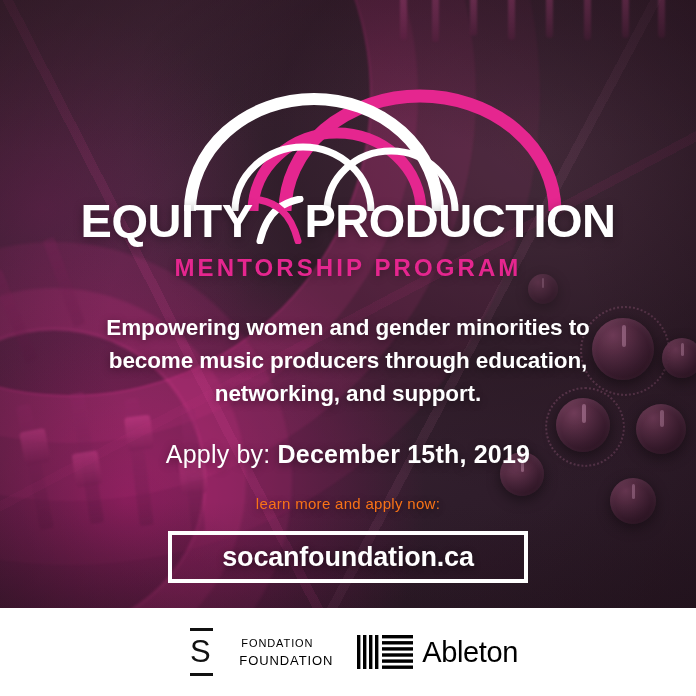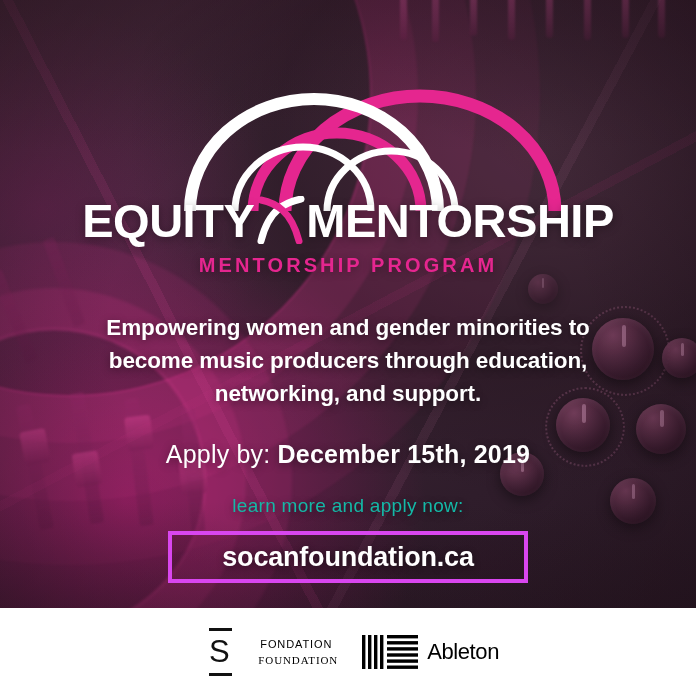--- a/index.html
+++ b/index.html
@@ -174,21 +174,21 @@
     vertical-align: middle;
   }
 
   .subhead {
     position: absolute;
     left: 0;
     top: 254px;
     width: 696px;
     text-align: center;
     color: #e5268f;
-    font-size: 20px;
+    font-size: 24px;
     font-weight: 700;
     letter-spacing: 3.1px;
     text-shadow: 0 2px 8px rgba(0,0,0,0.30);
   }
 
   
   .blurb {
     position: absolute;
     left: 78px;
     top: 312px;
@@ -215,35 +215,35 @@
     text-shadow: 0 2px 8px rgba(0,0,0,0.42);
   }
   .applyline b { font-weight: 700; }
 
   .learnmore {
     position: absolute;
     left: 0;
     top: 495px;
     width: 696px;
     text-align: center;
-    color: #14b8a6;
-    font-size: 19px;
+    color: #f97316;
+    font-size: 15px;
     font-weight: 400;
     letter-spacing: 0.3px;
     text-shadow: 0 2px 8px rgba(0,0,0,0.42);
   }
 
   
   .urlbox {
     position: absolute;
     left: 168px;
     top: 531px;
     width: 360px;
     height: 52px;
-    border: 4px solid #d946ef;
+    border: 4px solid #ffffff;
     box-sizing: border-box;
     display: flex;
     align-items: center;
     justify-content: center;
     background: rgba(40,16,32,0.14);
   }
   .urlbox span {
     color: #ffffff;
     font-size: 27px;
     font-weight: 700;
@@ -315,42 +315,41 @@
     padding-left: 2px;
     margin-bottom: 2px;
   }
   .socan-main {
     font-size: 37px;
     font-weight: 400;
     letter-spacing: -0.6px;
   }
   .socan-main .cyan { color: #29b6d8; }
   .socan-bot {
-    font-size: 11px;
+    font-size: 13px;
     letter-spacing: 0.9px;
     font-weight: 400;
     text-align: right;
     padding-right: 2px;
     margin-top: 5px;
-    font-family: Liberation Serif, serif;
   }
 
   
   .ableton-logo {
     display: flex;
     align-items: center;
     gap: 9px;
   }
   .ableton-mark {
     display: flex;
     align-items: center;
   }
   .ableton-word {
     color: #000000;
-    font-size: 22px;
+    font-size: 29px;
     font-weight: 400;
     letter-spacing: -0.4px;
   }
 </style>
 </head>
 <body>
 
 <div id="poster">
 
   <div class="bg-layer bg-base"></div>
@@ -409,21 +408,21 @@
 
   <div class="headline-wrap">
     <div class="headline">
       <span class="word">EQUITY</span>
       <span class="xmark">
         <svg viewBox="0 0 54 48" width="54" height="48" aria-hidden="true">
           <path d="M 8 45 C 16 12, 34 6, 48 3" fill="none" stroke="#FFFFFF" stroke-width="7" stroke-linecap="round"></path>
           <path d="M 46 45 C 38 14, 22 7, 8 4" fill="none" stroke="#E5268F" stroke-width="7" stroke-linecap="round"></path>
         </svg>
       </span>
-      <span class="word">MENTORSHIP</span>
+      <span class="word">PRODUCTION</span>
     </div>
   </div>
 
   <div class="subhead">MENTORSHIP PROGRAM</div>
 
   <div class="blurb">Empowering women and gender minorities to become music producers through education, networking, and support.</div>
 
   <div class="applyline">
     <span>Apply by: </span><b>December 15th, 2019</b>
   </div>

